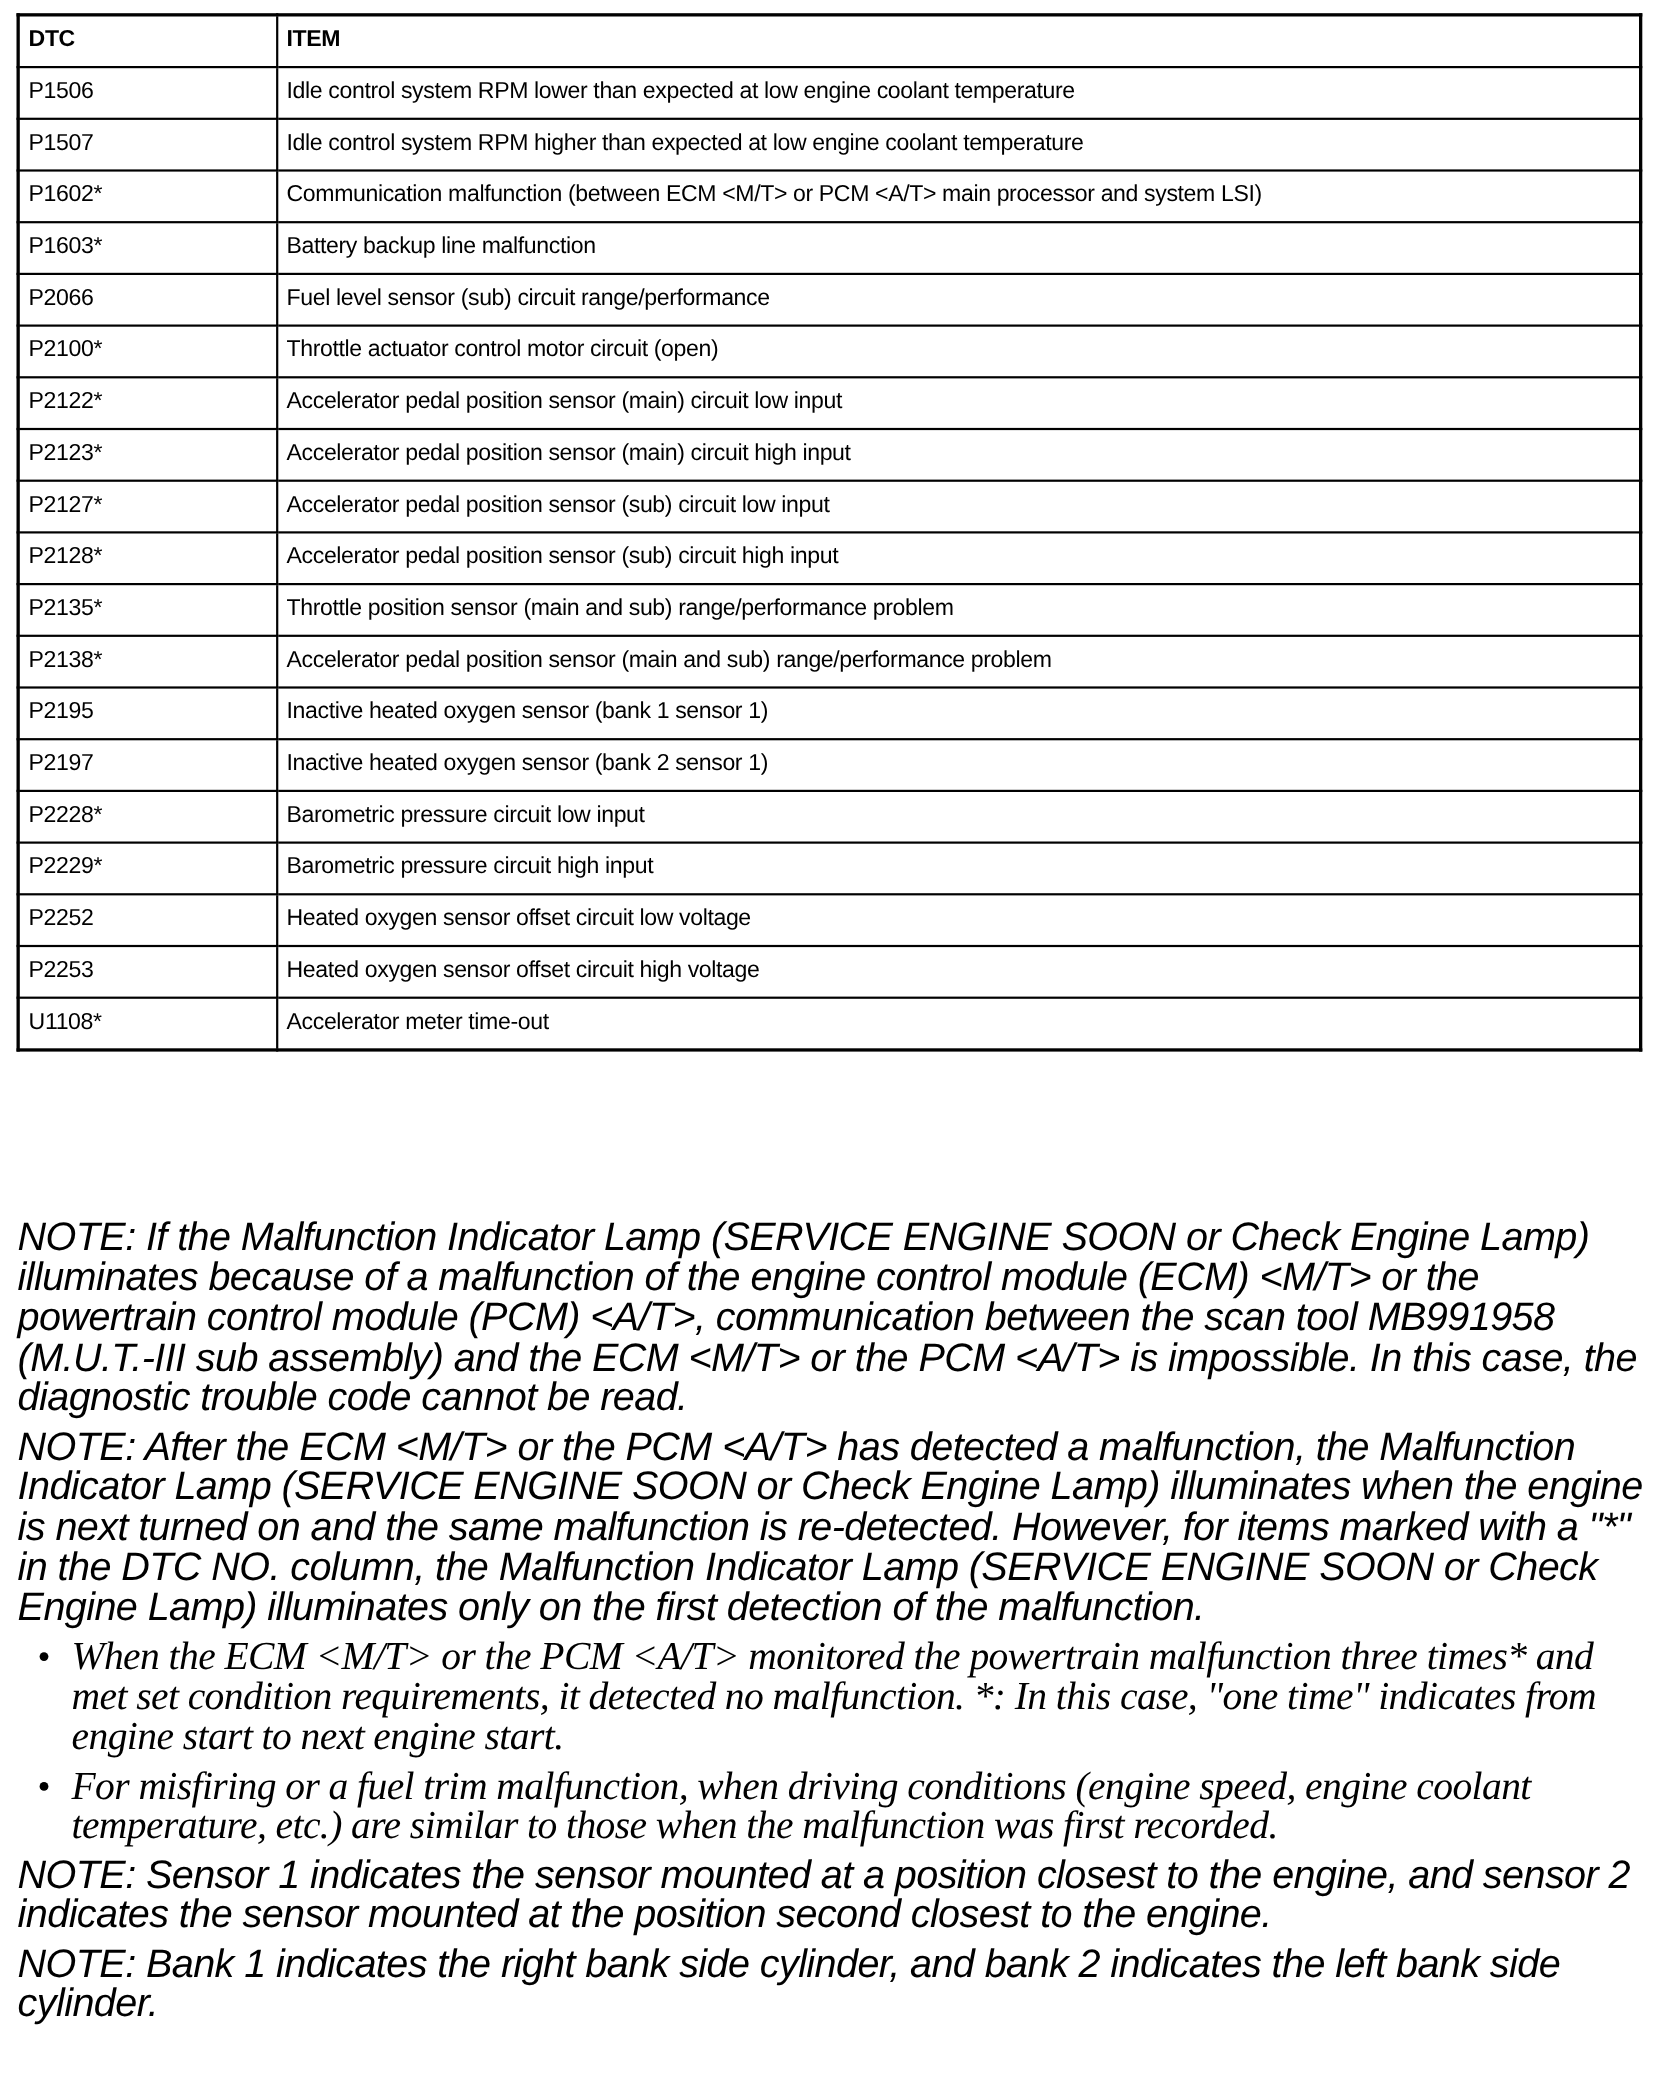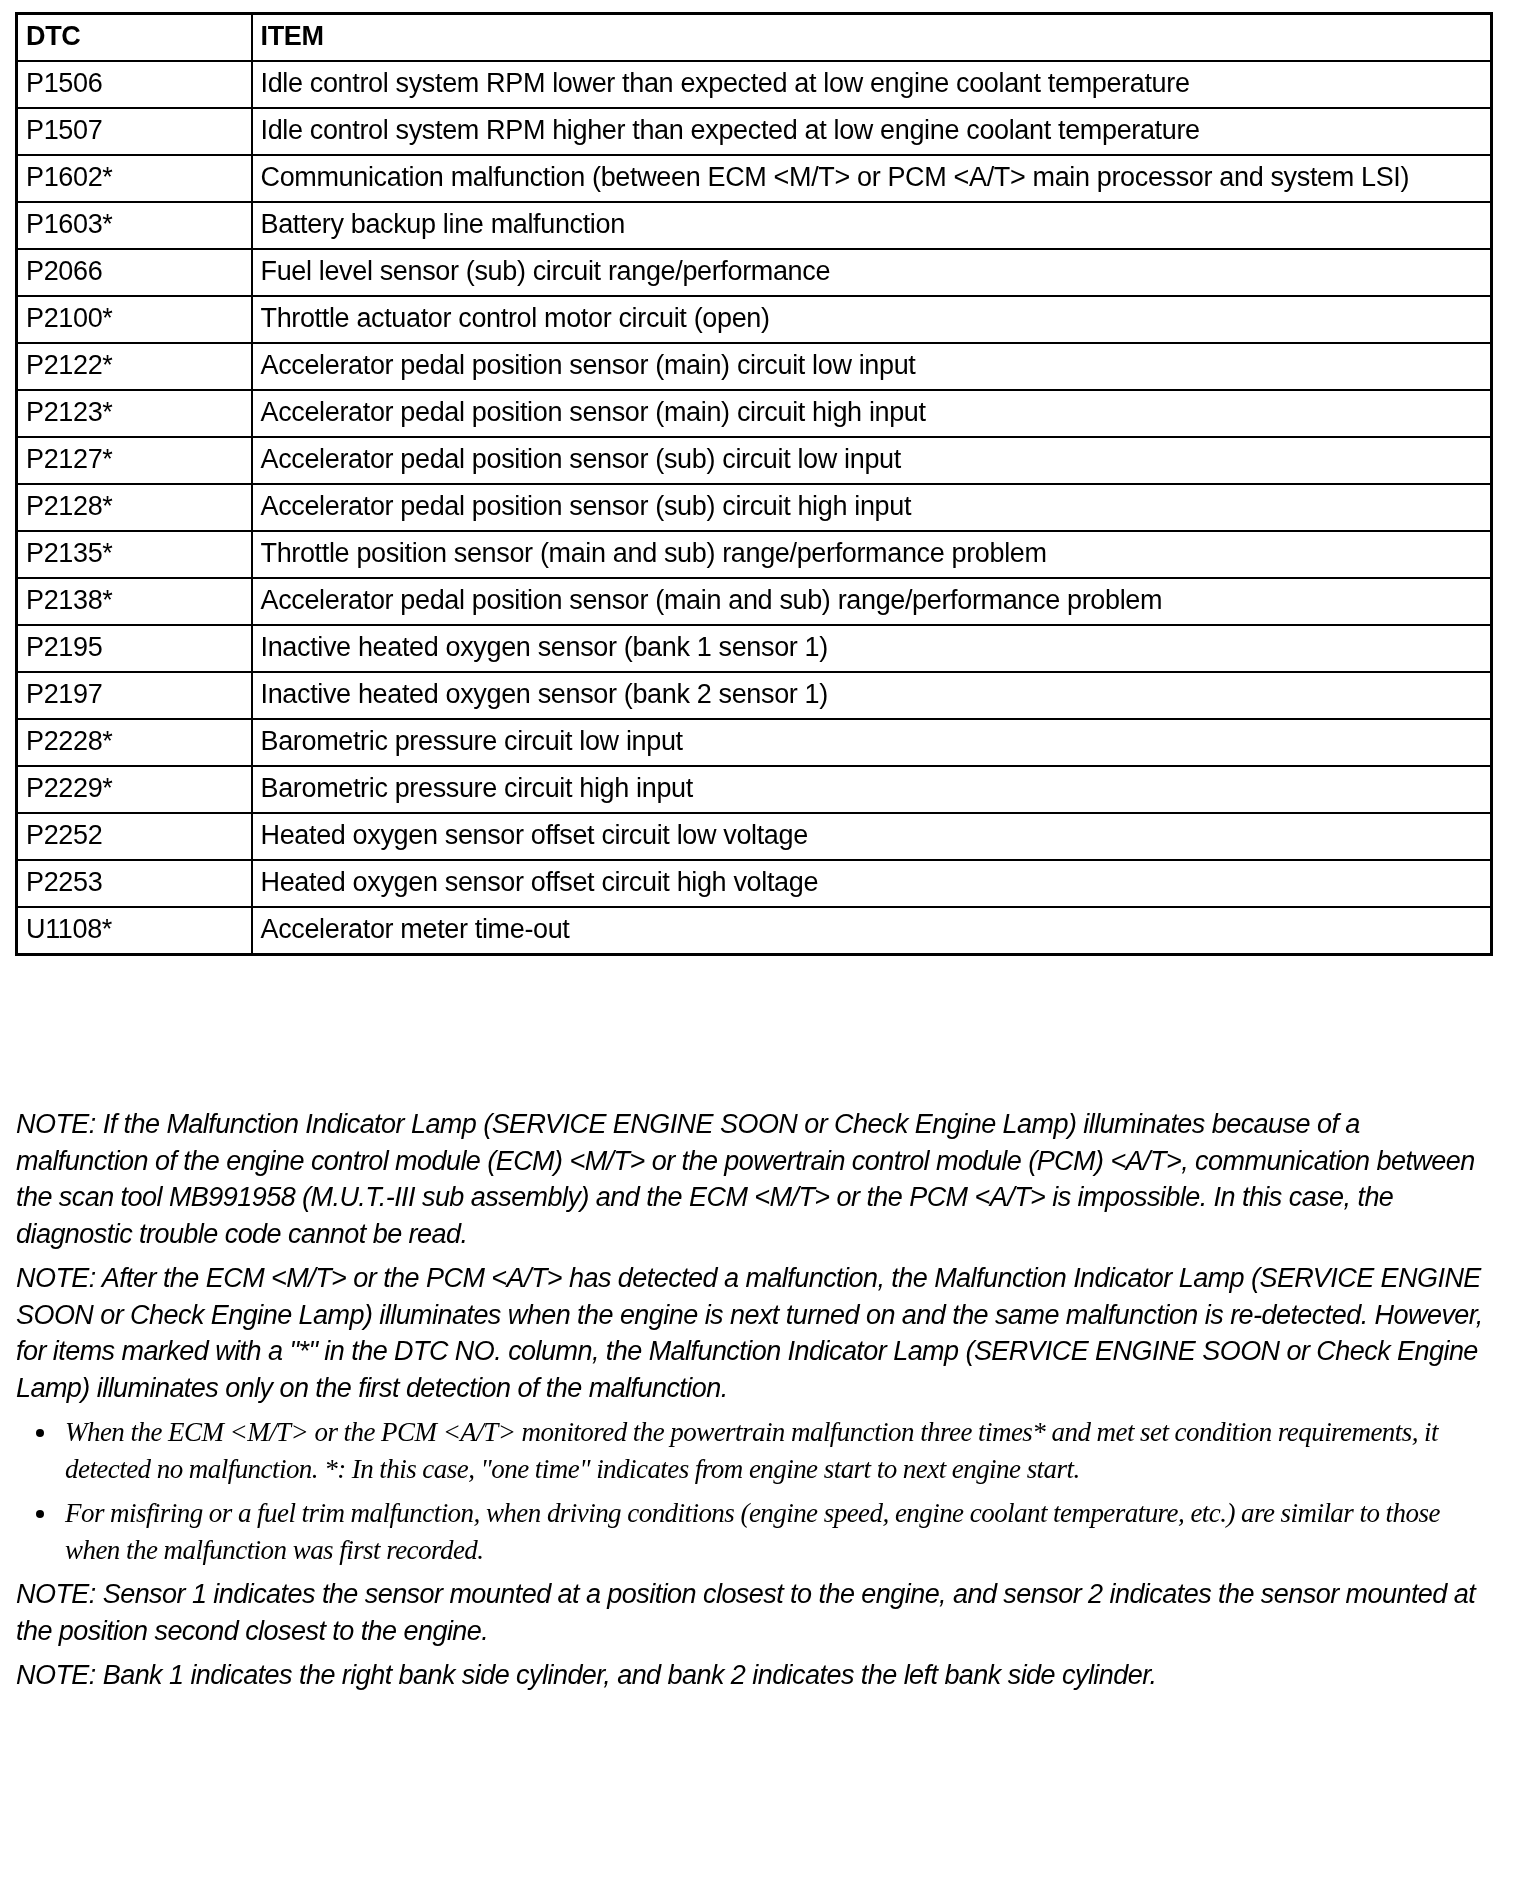--- a/index.html
+++ b/index.html
@@ -20,40 +20,40 @@
     left: 15px;
     top: 12px;
     width: 1478px;
     border-collapse: collapse;
     border: 3px solid #000;
     table-layout: fixed;
   }
   .dtc-table col.c1 { width: 235px; }
   .dtc-table td, .dtc-table th {
     border: 2px solid #000;
-    font-size: 27px;
+    font-size: 21px;
     line-height: 36px;
     padding: 3px 8px 6px 8px;
     vertical-align: top;
     text-align: left;
     font-weight: normal;
     letter-spacing: -0.35px;
   }
   .dtc-table th {
     font-weight: bold;
     height: 36px;
   }
   .dtc-table tbody tr td { height: 36px; }
   .notes {
     position: absolute;
     left: 16px;
     top: 1106px;
     width: 1480px;
     font-style: italic;
-    font-size: 27px;
+    font-size: 36px;
     line-height: 36.5px;
     letter-spacing: -0.55px;
   }
   .note {
     margin: 0 0 8px 0;
   }
   .note.gap-after {
     margin-bottom: 58px;
   }
   .bullets {

